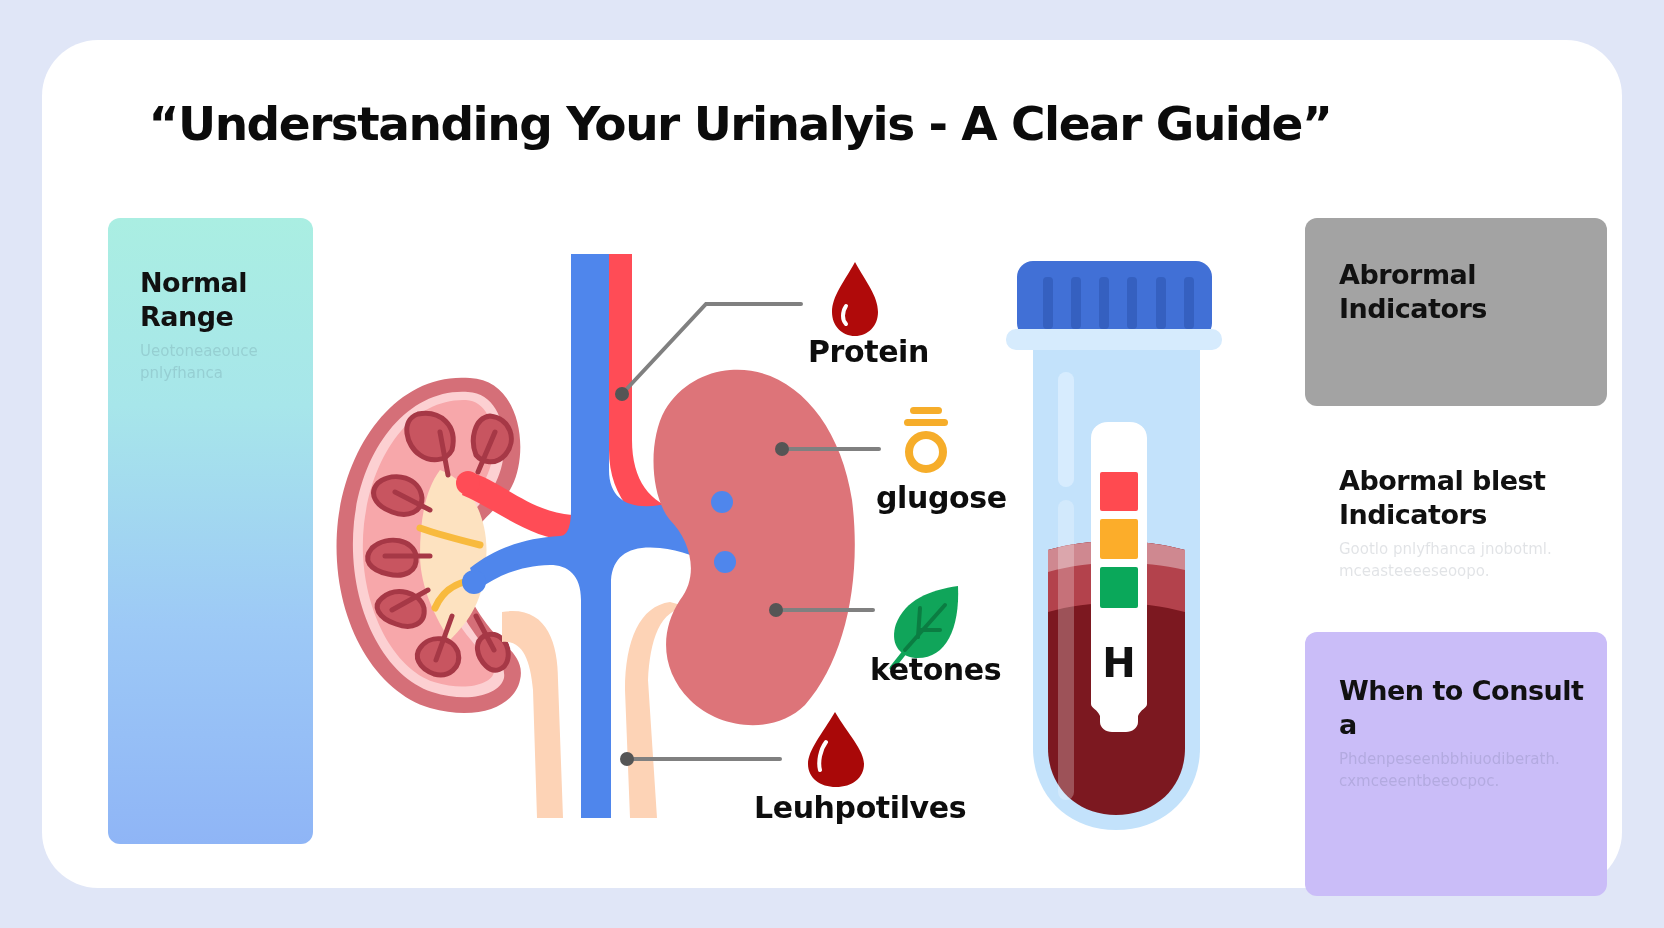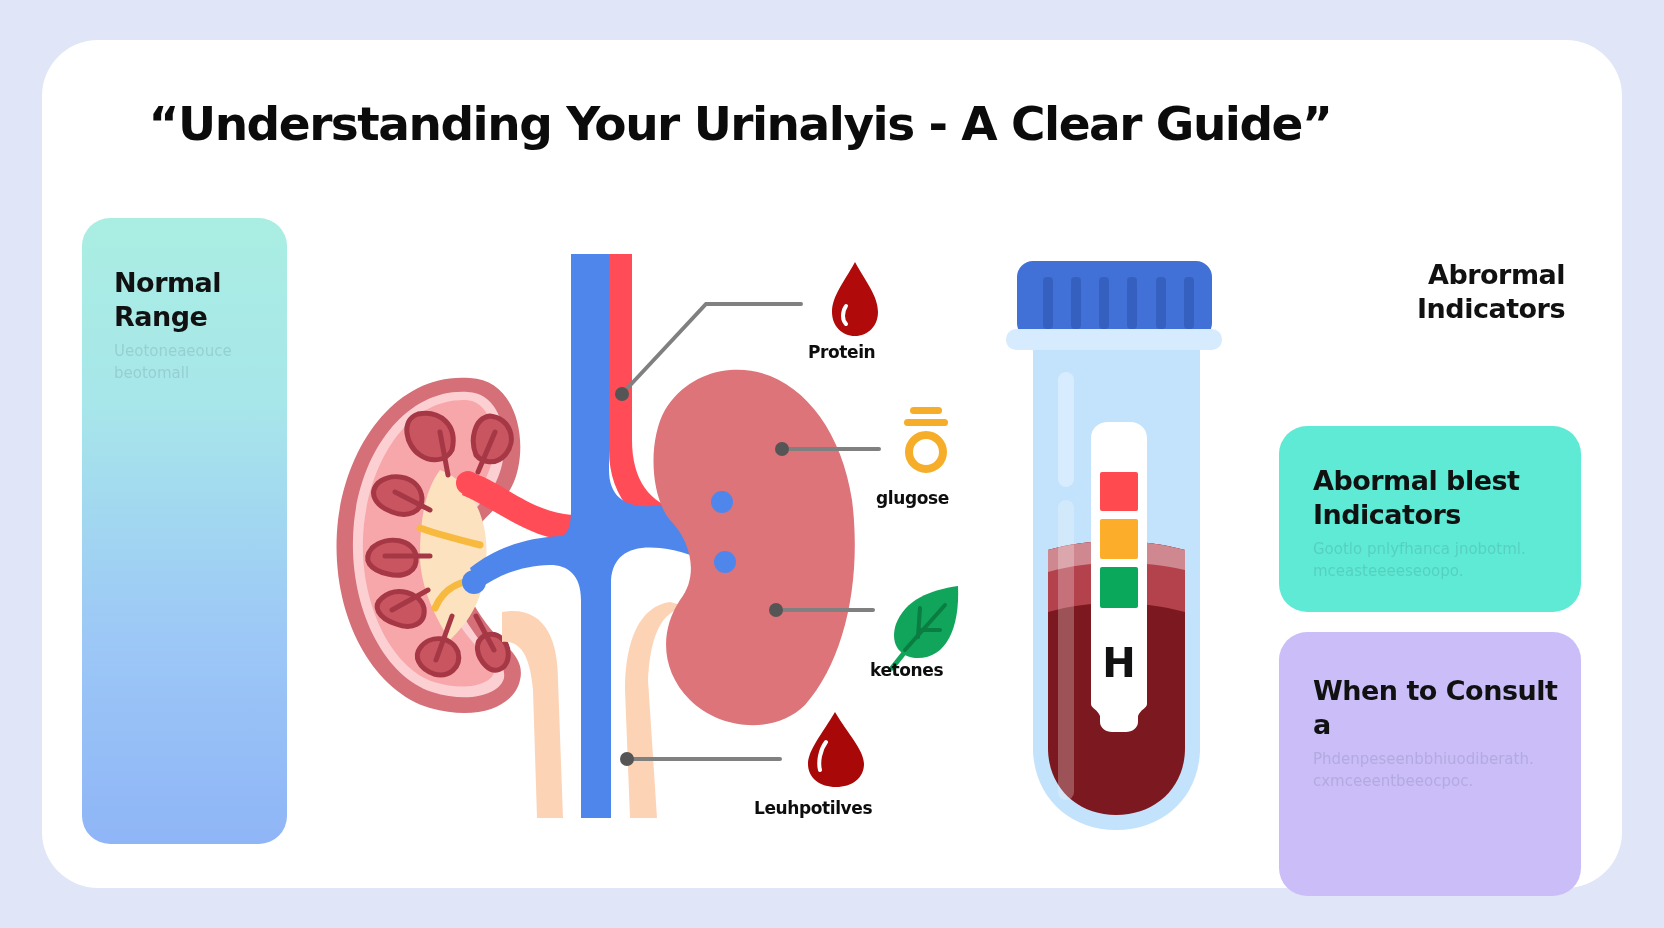--- a/index.html
+++ b/index.html
@@ -12,64 +12,64 @@
   .panel {
     position: absolute; left: 42px; top: 40px; width: 1580px; height: 848px;
     background: #ffffff; border-radius: 56px;
   }
   .title {
     position: absolute; left: 42px; top: 88px; width: 1396px; text-align: center;
     font-size: 47px; font-weight: bold; color: #0b0b0b; letter-spacing: -1.5px;
     line-height: 72px;
   }
   .card {
-    position: absolute; border-radius: 28px; padding-left: 24px;
+    position: absolute; border-radius: 12px; padding-left: 24px; margin-left: 26px;
   }
   .card .heading {
     font-size: 27px; font-weight: bold; color: #111111; line-height: 34px; letter-spacing: -0.5px;
   }
   .card .body {
     font-size: 15px; color: rgba(40,60,80,0.14); line-height: 22px; margin-top: 6px;
   }
   .card-left {
     left: 82px; top: 218px; width: 205px; height: 626px;
     background: linear-gradient(180deg, #aaeee2 0%, #a7e6ea 30%, #9dc9f6 65%, #8fb5f6 100%);
   }
   .card-left .sec1 { position: absolute; left: 32px; top: 48px; right: 12px; }
   .card-left .sec2 { position: absolute; left: 32px; top: 380px; right: 12px; }
-  .card-r1 { left: 1279px; top: 218px; width: 302px; height: 188px; background: #ffffff; text-align: right; }
-  .card-r2 { left: 1279px; top: 426px; width: 302px; height: 186px; background: #5eead4; }
+  .card-r1 { left: 1279px; top: 218px; width: 302px; height: 188px; background: #a3a3a3; }
+  .card-r2 { left: 1279px; top: 426px; width: 302px; height: 186px; background: #ffffff; }
   .card-r3 { left: 1279px; top: 632px; width: 302px; height: 264px; background: #cabdf8; }
   .card-r1 .inner { position: absolute; left: 34px; top: 40px; right: 16px; }
   .card-r2 .inner { position: absolute; left: 34px; top: 38px; right: 16px; }
   .card-r3 .inner { position: absolute; left: 34px; top: 42px; right: 16px; }
   .diagram { position: absolute; left: 0; top: 0; width: 1664px; height: 928px; }
   .lbl {
-    position: absolute; font-size: 17px; font-weight: bold; color: #0d0d0d; letter-spacing: -0.4px;
+    position: absolute; font-size: 30px; font-weight: bold; color: #0d0d0d; letter-spacing: -0.4px;
     line-height: 28px;
   }
   .strip-letter {
     position: absolute; left: 1095px; top: 640px; width: 48px; text-align: center;
     font-size: 40px; font-weight: bold; color: #111;
   }
 </style>
 </head>
 <body>
 
 <div class="panel"></div>
 
 <div class="title">“Understanding Your Urinalyis - A Clear Guide”</div>
 
 <div class="card card-left">
   <div class="sec1">
     <div class="heading">
       <div>Normal</div>
       <div>Range</div>
     </div>
-    <div class="body">Ueotoneaeouce beotomall</div>
+    <div class="body">Ueotoneaeouce pnlyfhanca</div>
   </div>
 </div>
 
 <div class="card card-r1">
   <div class="inner">
     <div class="heading">
       <div>Abrormal</div>
       <div>Indicators</div>
     </div>
   </div>

